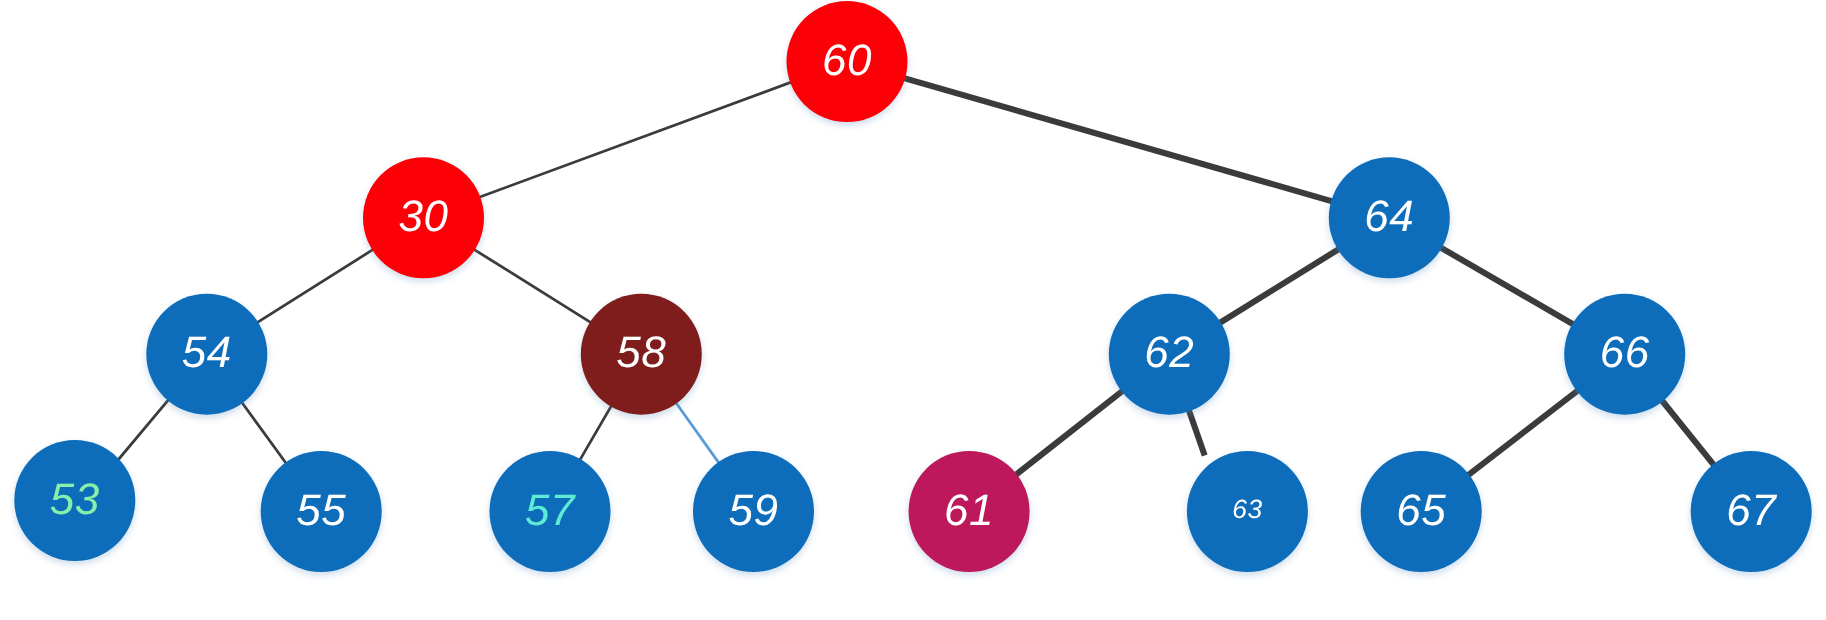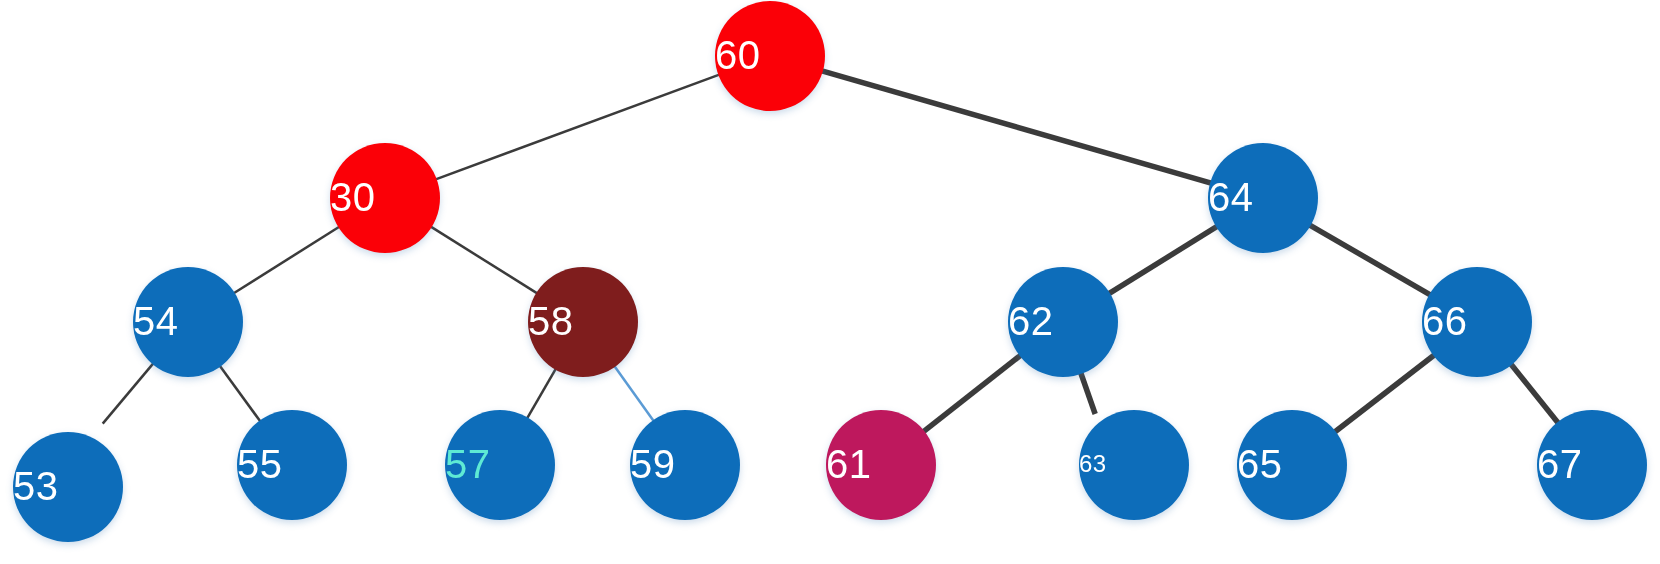--- a/index.html
+++ b/index.html
@@ -30,26 +30,28 @@
     left: 0;
     top: 0;
     width: 1660px;
     height: 564px;
   }
   .node {
     position: absolute;
     border-radius: 50%;
     display: flex;
     align-items: center;
+    justify-content: center;
     color: #ffffff;
     font-weight: 400;
     letter-spacing: 0.5px;
     box-shadow: 0 3px 7px rgba(90,140,190,0.30);
     box-sizing: border-box;
     user-select: none;
+    font-style: italic;
   }
   .node-label {
     line-height: 1;
     display: block;
     transform: translateY(-1px);
   }
 </style>
 </head>
 <body>
 
@@ -85,21 +87,21 @@
       </div>
       <div class="node" style="left: 528px; top: 267px; width: 110px; height: 110px; background: #7f1d1d; font-size: 40px; color: rgb(255, 255, 255);">
         <span class="node-label">58</span>
       </div>
       <div class="node" style="left: 1008px; top: 267px; width: 110px; height: 110px; background: rgb(13, 109, 186); font-size: 40px; color: rgb(255, 255, 255);">
         <span class="node-label">62</span>
       </div>
       <div class="node" style="left: 1422px; top: 267px; width: 110px; height: 110px; background: rgb(13, 109, 186); font-size: 40px; color: rgb(255, 255, 255);">
         <span class="node-label">66</span>
       </div>
-      <div class="node" style="left: 13px; top: 432px; width: 110px; height: 110px; background: rgb(13, 109, 186); font-size: 40px; color: #ffffff;">
+      <div class="node" style="left: 13px; top: 400px; width: 110px; height: 110px; background: rgb(13, 109, 186); font-size: 40px; color: #86efac;">
         <span class="node-label">53</span>
       </div>
       <div class="node" style="left: 237px; top: 410px; width: 110px; height: 110px; background: rgb(13, 109, 186); font-size: 40px; color: rgb(255, 255, 255);">
         <span class="node-label">55</span>
       </div>
       <div class="node" style="left: 445px; top: 410px; width: 110px; height: 110px; background: rgb(13, 109, 186); font-size: 40px; color: #5eead4;">
         <span class="node-label">57</span>
       </div>
       <div class="node" style="left: 630px; top: 410px; width: 110px; height: 110px; background: rgb(13, 109, 186); font-size: 40px; color: rgb(255, 255, 255);">
         <span class="node-label">59</span>

